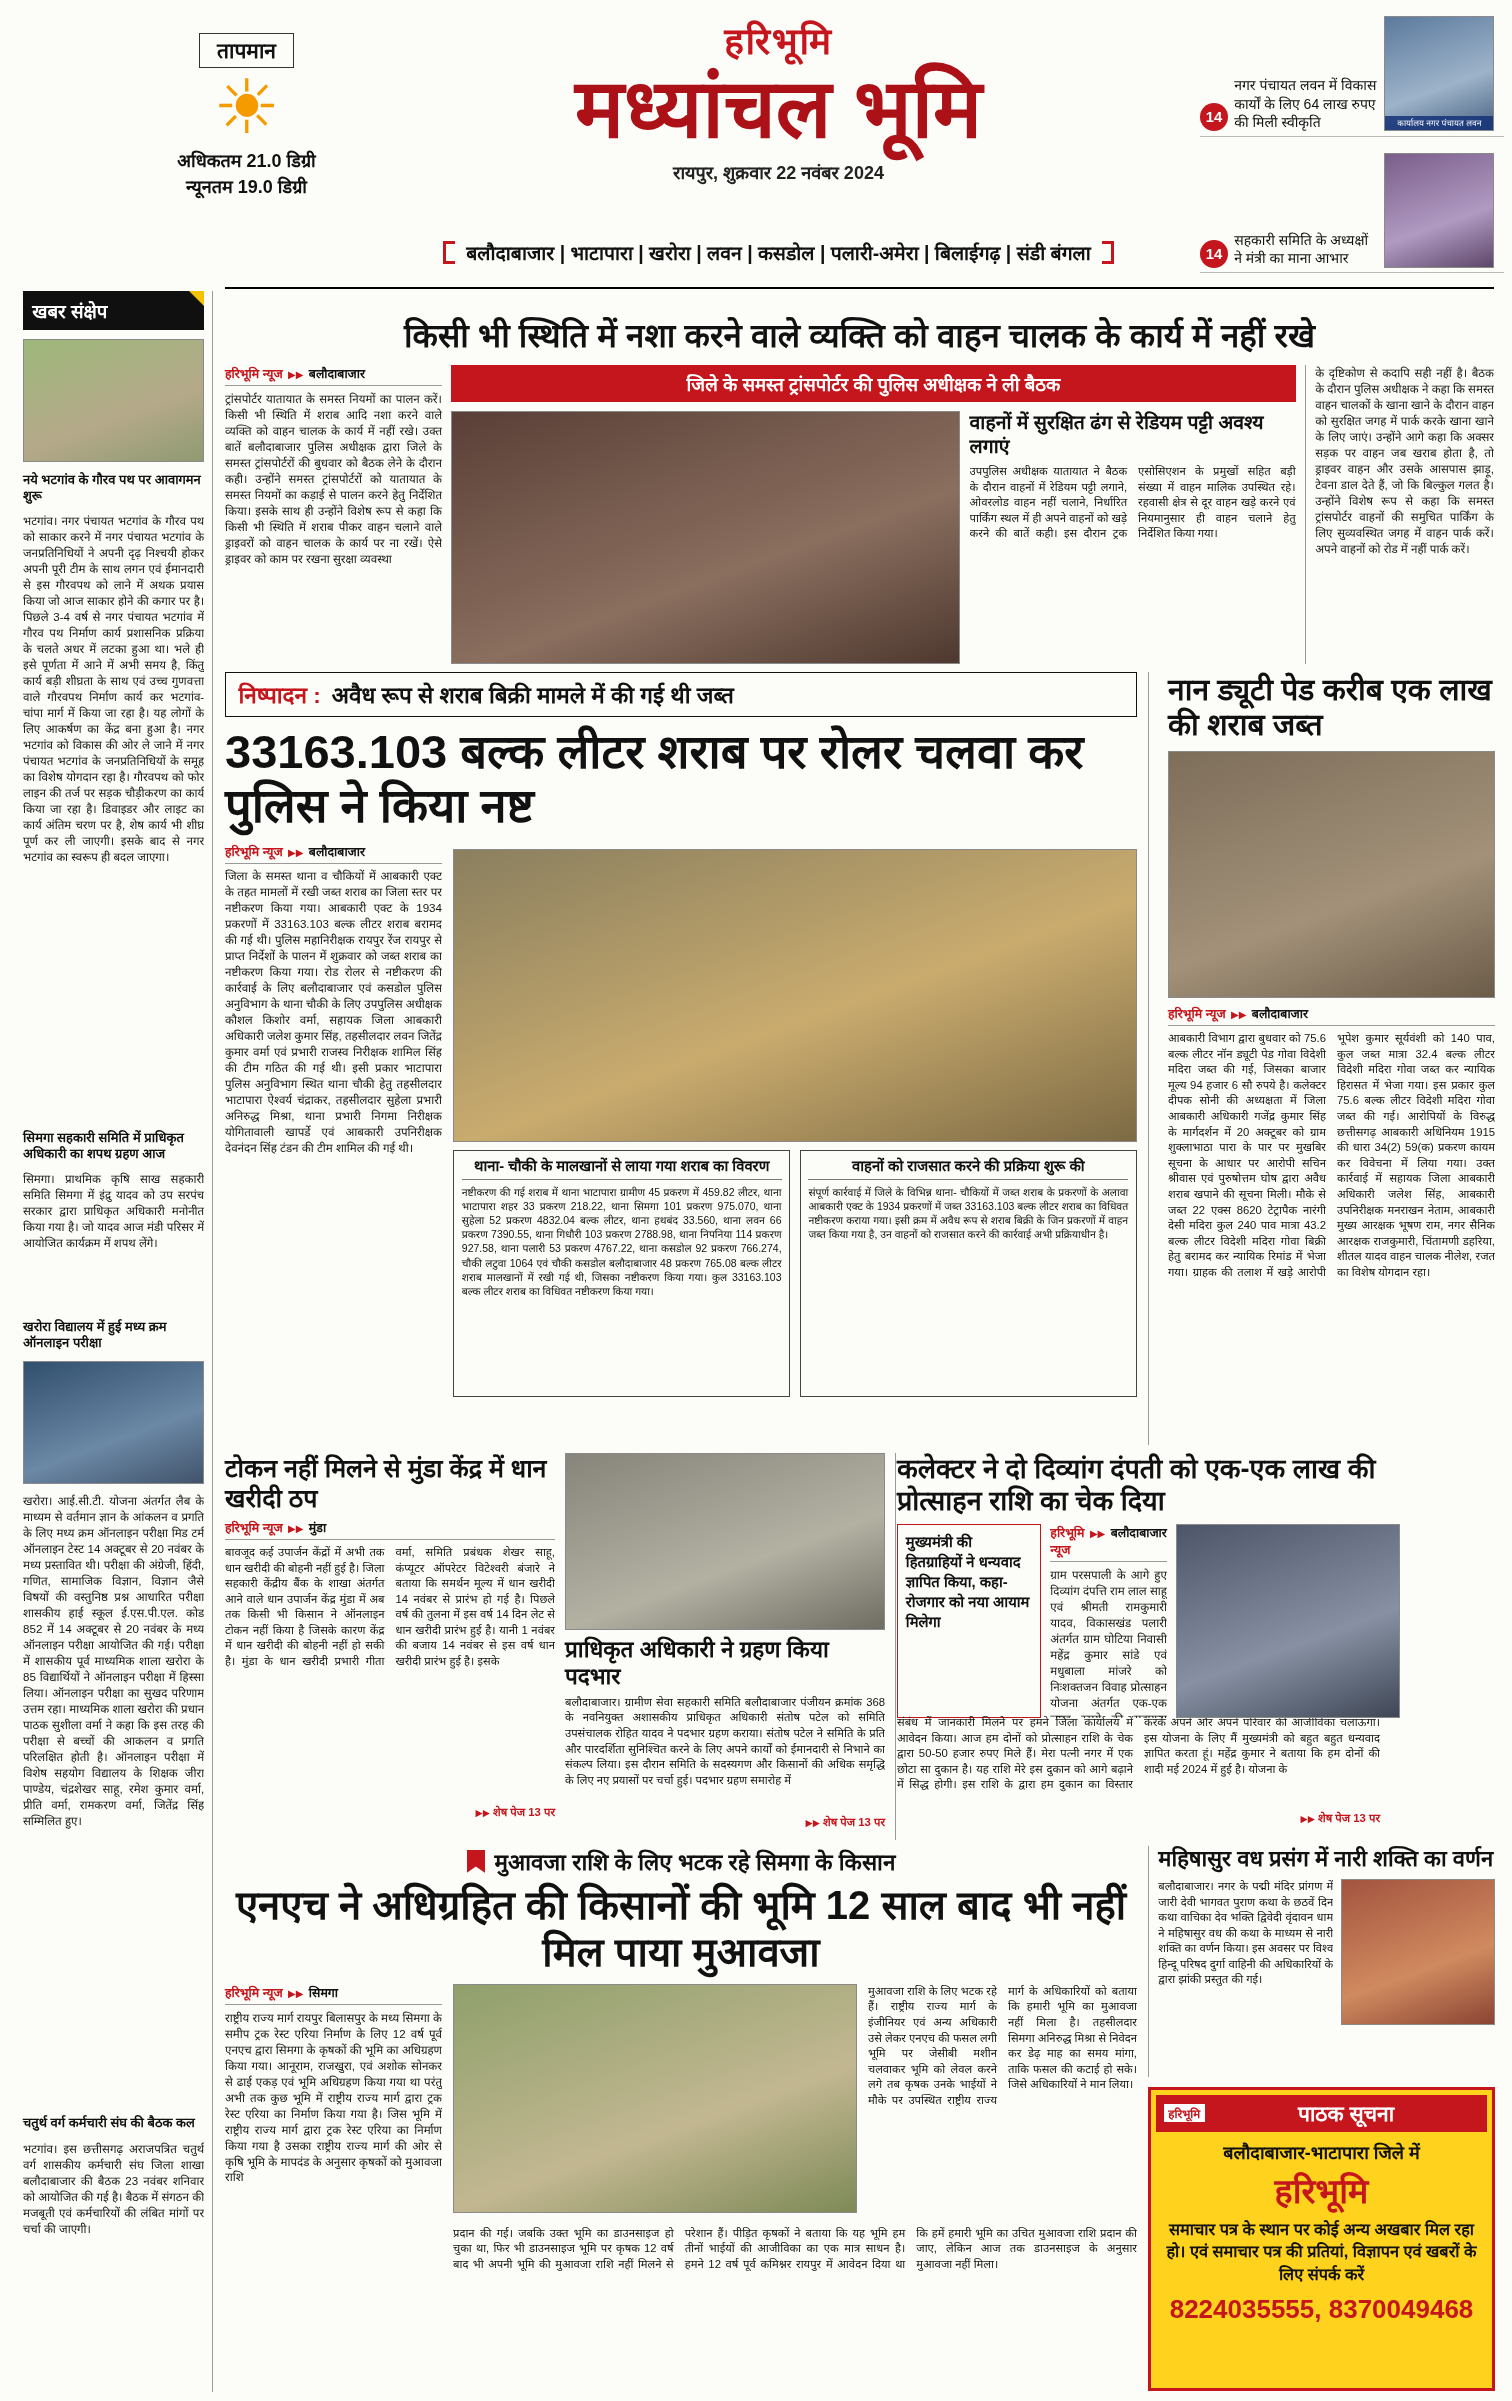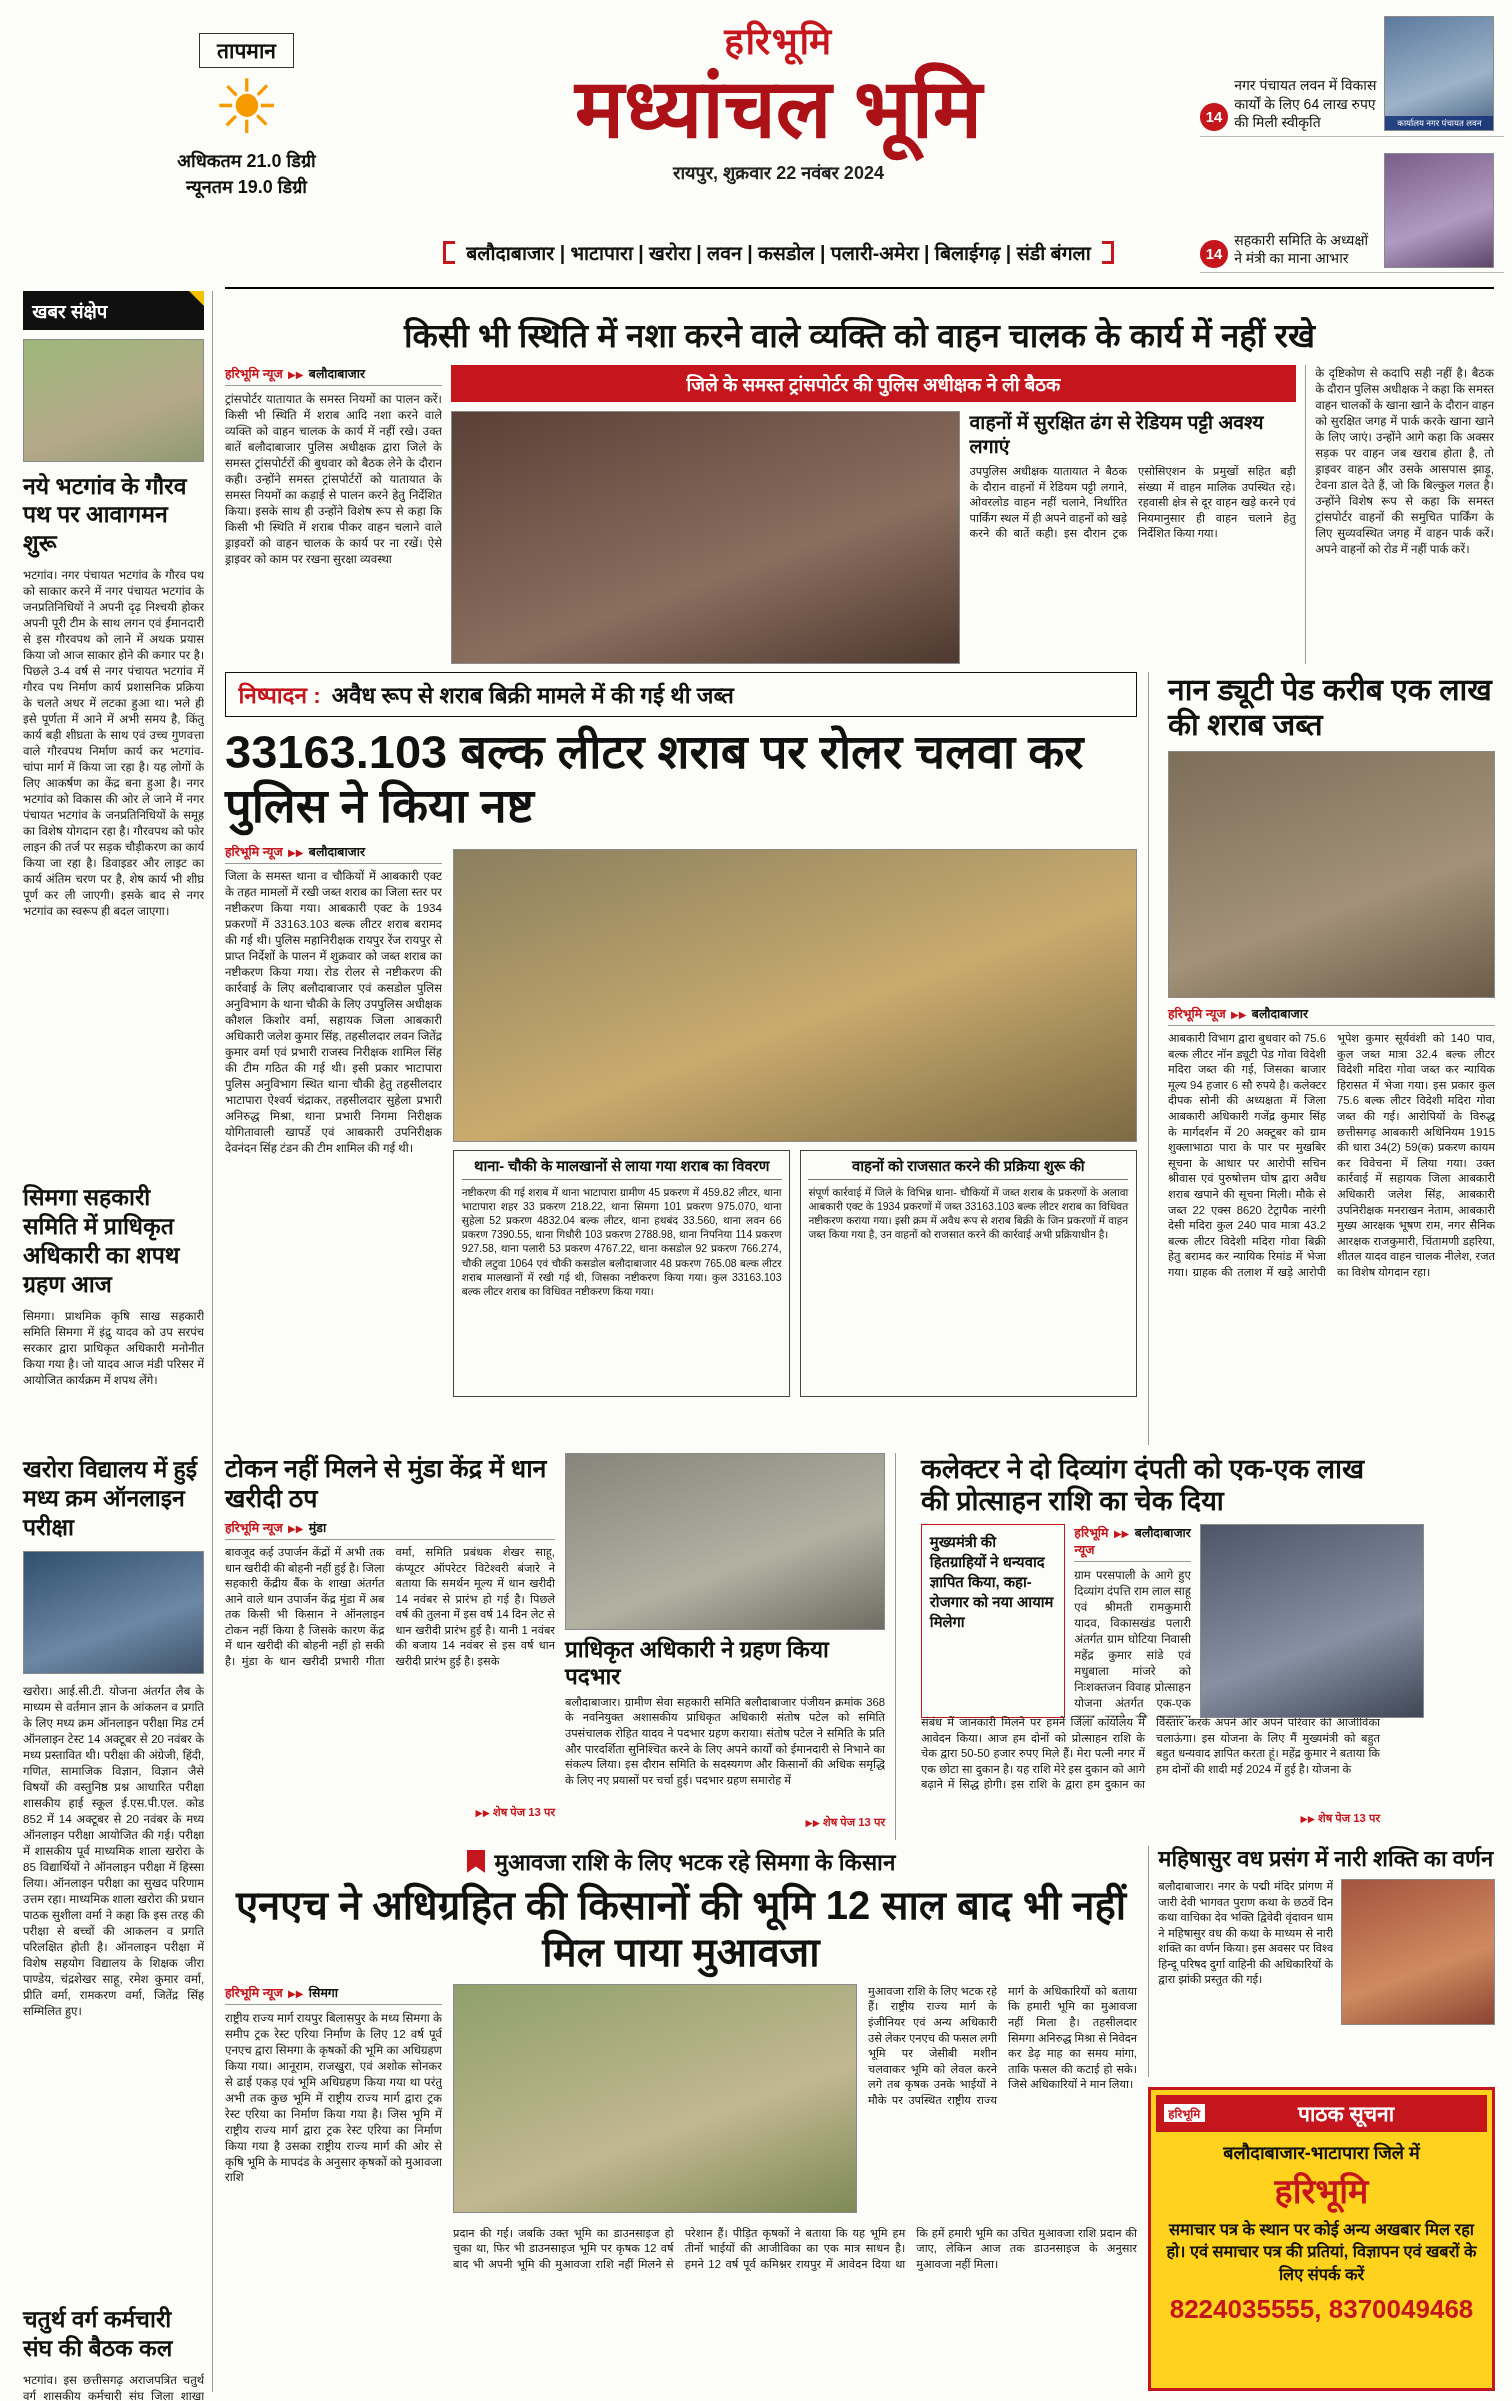--- a/index.html
+++ b/index.html
@@ -46,21 +46,21 @@
   .promo .plabel { position:absolute; left:0; right:0; bottom:0; background:rgba(20,50,120,.85); color:#fff; font-size:8.5px; text-align:center; padding:1.6px 0; }
 
   
   #banner { left:225px; top:287px; width:1269px; height:71px; border-top:2.3px solid #000;
             font-size:33px; font-weight:bold; text-align:center; padding-top:23px; }
 
   
   #sidebar { left:23px; top:291px; width:190px; height:2101px; display:flex; flex-direction:column; gap:9.3px; border-right:0.8px solid #999; padding-right:7.8px; }
   #brief-header { background:#101010; color:#fff; font-size:18.6px; font-weight:bold; padding:7px 9.3px; position:relative; flex:none; }
   #brief-header::after { content:""; position:absolute; right:0; top:0; border-top:15.5px solid #f3c200; border-left:15.5px solid transparent; }
-  .sb-title { font-size:23px; font-weight:bold; line-height:1.25; flex:none; }
+  .sb-title { font-size:13px; font-weight:bold; line-height:1.25; flex:none; }
   .sb-body { font-size:11.6px; flex:none; }
   #sb-photo1 { height:123px; }
   #sb-photo3 { height:123px; }
   #sb-body1 { height:607px; }
   #sb-body2 { height:138px; }
   #sb-body3 { height:613px; }
   #sb-body4 { height:109px; }
 
   
   .byline { display:flex; gap:5.4px; align-items:baseline; font-size:12.4px; font-weight:bold; border-bottom:0.8px solid #9a9a9a; padding-bottom:3.1px; margin-bottom:4.7px; }
@@ -101,21 +101,21 @@
   #nd-body { column-count:2; column-gap:11px; height:388px; font-size:11.3px; }
 
   
   #token { left:225px; top:1453px; width:330px; height:387px; }
   #tk-headline { font-size:25px; font-weight:bold; line-height:1.2; margin-bottom:6.2px; }
   #tk-body { column-count:2; column-gap:11px; height:256px; font-size:11.3px; }
   #padbhar { left:565px; top:1453px; width:320px; height:387px; }
   #pd-photo { height:177px; margin-bottom:6.2px; }
   #pd-headline { font-size:22.5px; font-weight:bold; line-height:1.2; margin-bottom:4.7px; }
   #pd-body { height:116px; font-size:11.3px; }
-  #collector { left:895px; top:1453px; width:485px; height:387px; border-left:0.8px solid #999; padding-left:25px; }
+  #collector { left:895px; top:1453px; width:485px; height:387px; border-left:0.8px solid #999; padding-left:1px; }
   #cl-headline { font-size:27px; font-weight:bold; line-height:1.2; margin-bottom:6.2px; }
   #cl-mid { display:grid; grid-template-columns:144px 1fr 224px; gap:9.3px; height:185px; margin-bottom:6.2px; }
   #cl-highlight { border:1.9px solid #c4161c; padding:7.8px; font-size:14.8px; font-weight:bold; line-height:1.35; overflow:hidden; }
   #cl-photo { height:100%; }
   #cl-body2 { column-count:2; column-gap:11px; height:92px; font-size:11.3px; }
 
   
   #compensation { left:225px; top:1846px; width:912px; height:545px; }
   #cp-kicker { display:flex; align-items:center; justify-content:center; gap:9.3px; font-size:22.5px; font-weight:bold; margin-bottom:4.7px; }
   .flag { width:18.6px; height:23px; background:#c4161c; clip-path:polygon(0 0,100% 0,100% 100%,50% 72%,0 100%); flex:none; }

